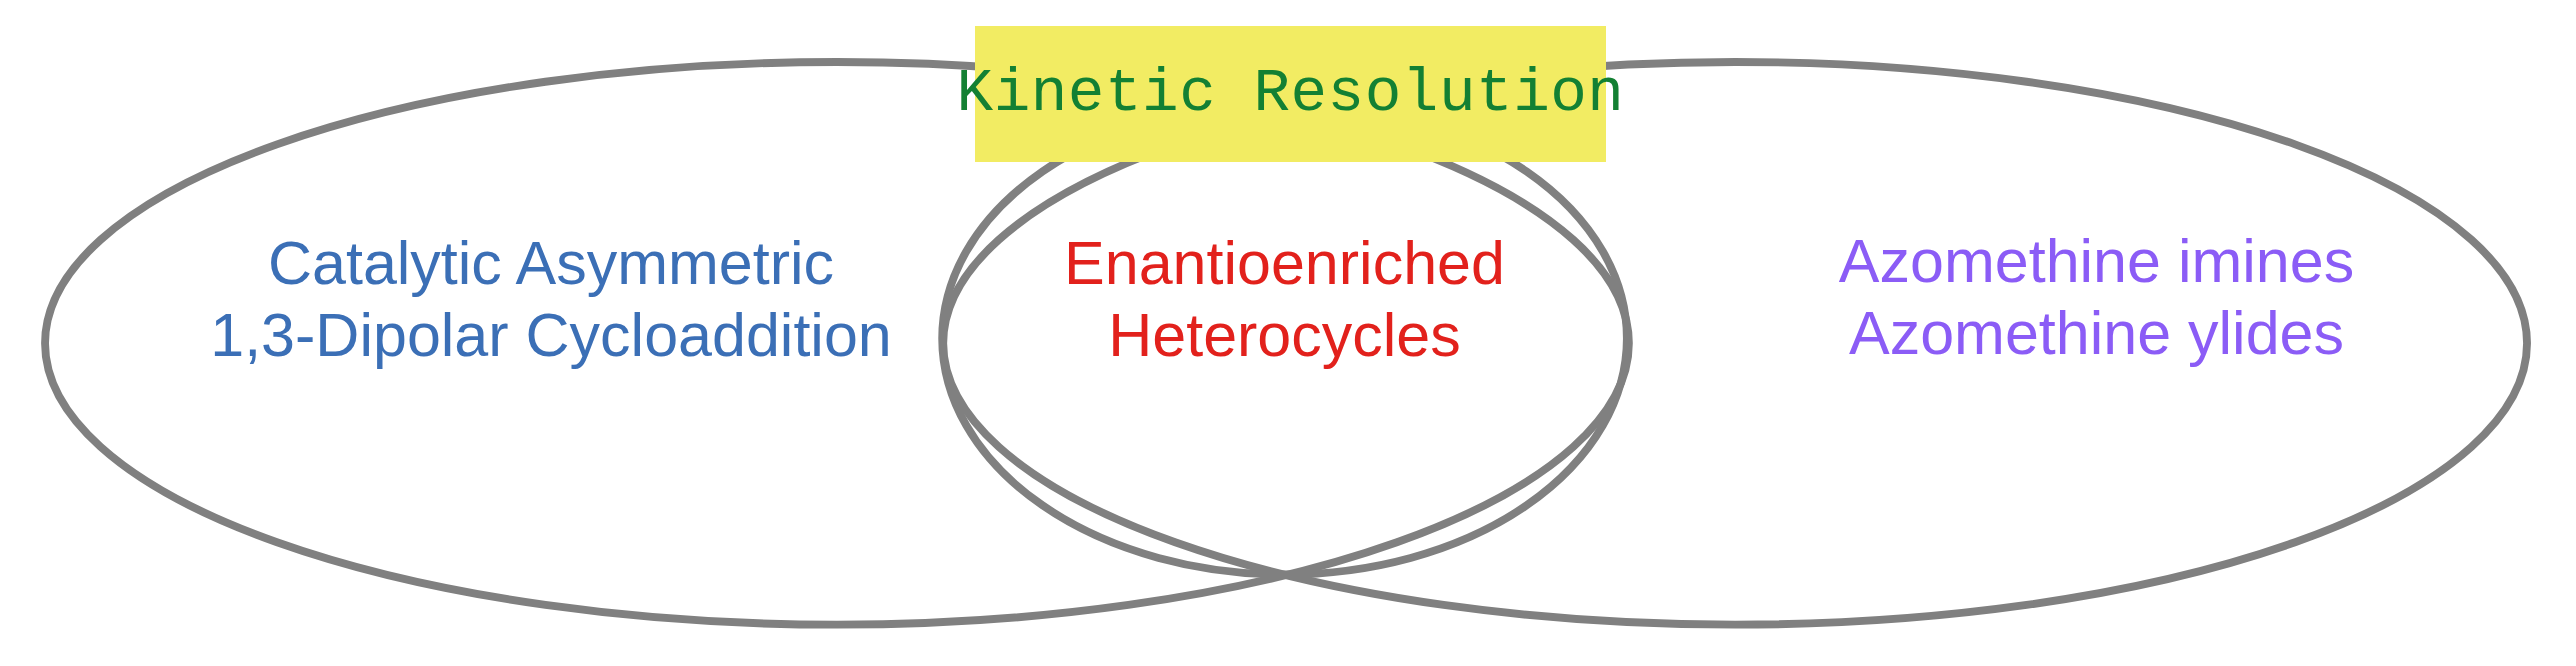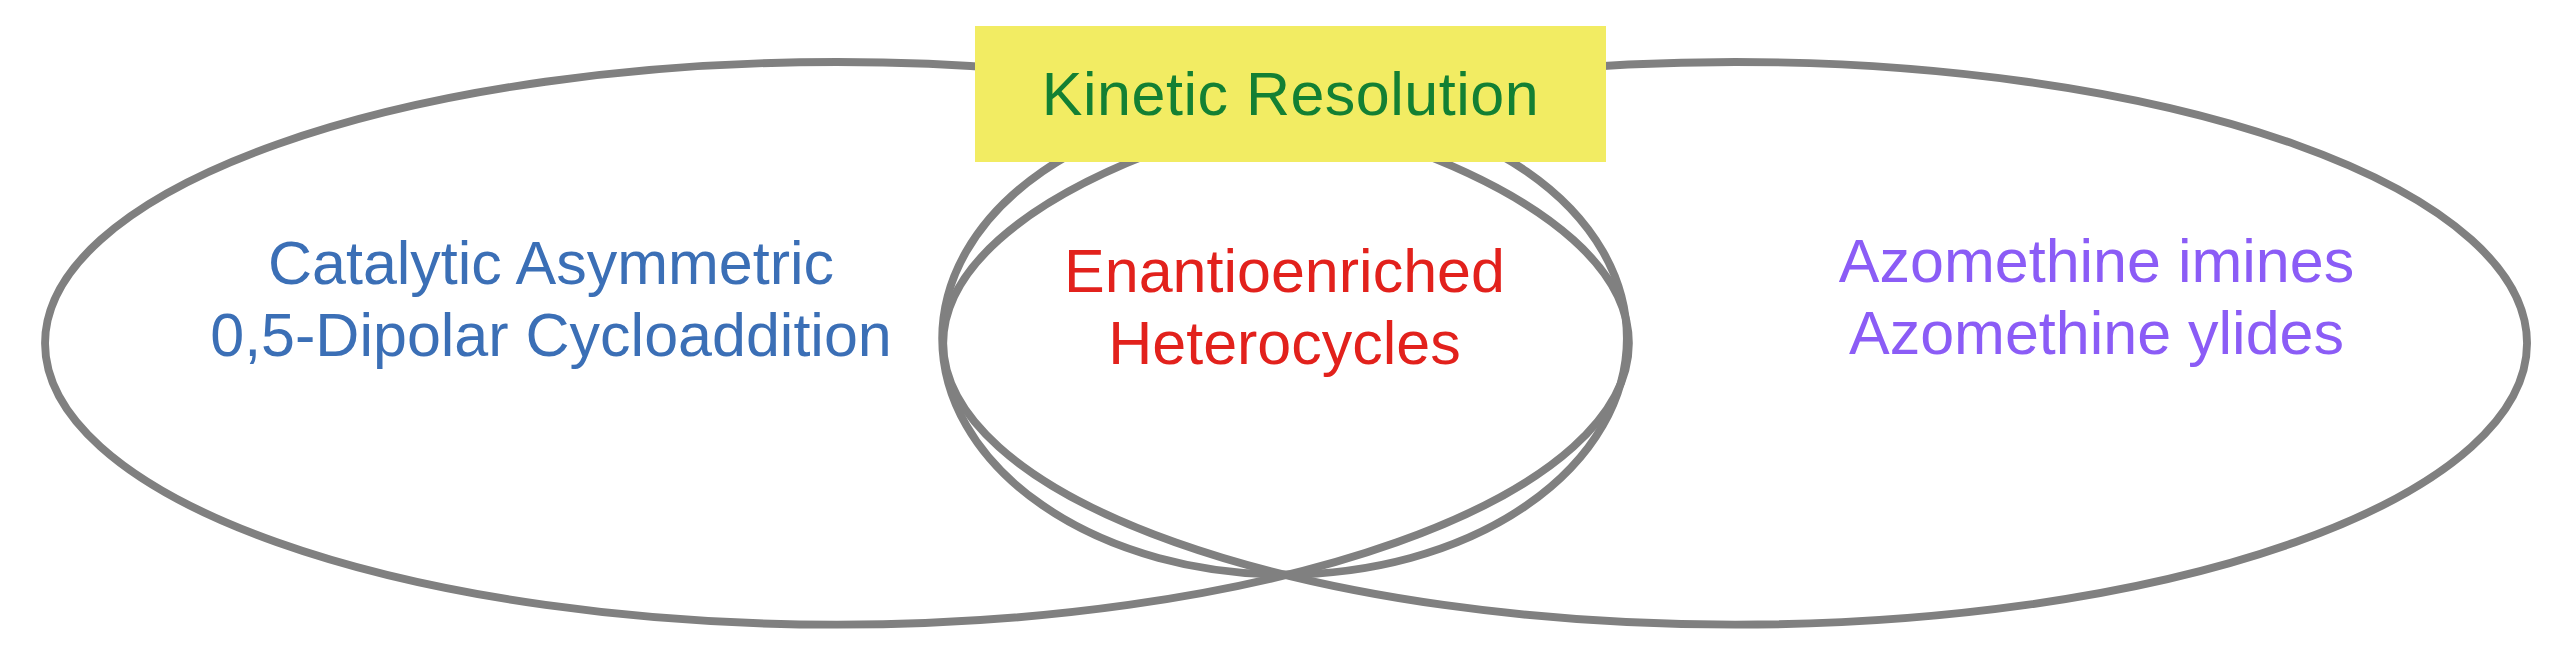--- a/index.html
+++ b/index.html
@@ -37,21 +37,20 @@
     width: 984px;
     font-size: 61px;
     color: #3b6fb6;
   }
   #label-center {
     left: 1014px;
     top: 228px;
     width: 541px;
     font-size: 61px;
     color: #e2211c;
-    margin-top: 8px;
   }
   #label-right {
     left: 1693px;
     top: 226px;
     width: 807px;
     font-size: 61px;
     color: #8b5cf6;
   }
   #kinetic-box {
     position: absolute;
@@ -62,39 +61,40 @@
     background: #f2ec63;
     display: flex;
     align-items: center;
     justify-content: center;
   }
   #kinetic-box .kinetic-text {
     font-size: 61px;
     color: #138033;
     white-space: pre;
     letter-spacing: 0.5px;
+    font-family: Liberation Mono, monospace;
   }
 </style>
 </head>
 <body>
 
 <div id="canvas">
 
   <svg id="venn-svg" viewBox="0 0 2617 677" xmlns="http://www.w3.org/2000/svg">
     <ellipse cx="850" cy="349" rx="805" ry="286" fill="none" stroke="#808080" stroke-width="8"></ellipse>
     <ellipse cx="1763" cy="349" rx="805" ry="286" fill="none" stroke="#808080" stroke-width="8"></ellipse>
     <ellipse cx="1305" cy="344" rx="348" ry="240" fill="none" stroke="#808080" stroke-width="8"></ellipse>
   </svg>
 
   <div id="kinetic-box">
     <span class="kinetic-text">Kinetic Resolution</span>
   </div>
 
   <div class="label" id="label-left">Catalytic Asymmetric
-0,5-Dipolar Cycloaddition</div>
+1,3-Dipolar Cycloaddition</div>
 
   <div class="label" id="label-center">Enantioenriched
 Heterocycles</div>
 
   <div class="label" id="label-right">Azomethine imines
 Azomethine ylides</div>
 
 </div>
 
 

